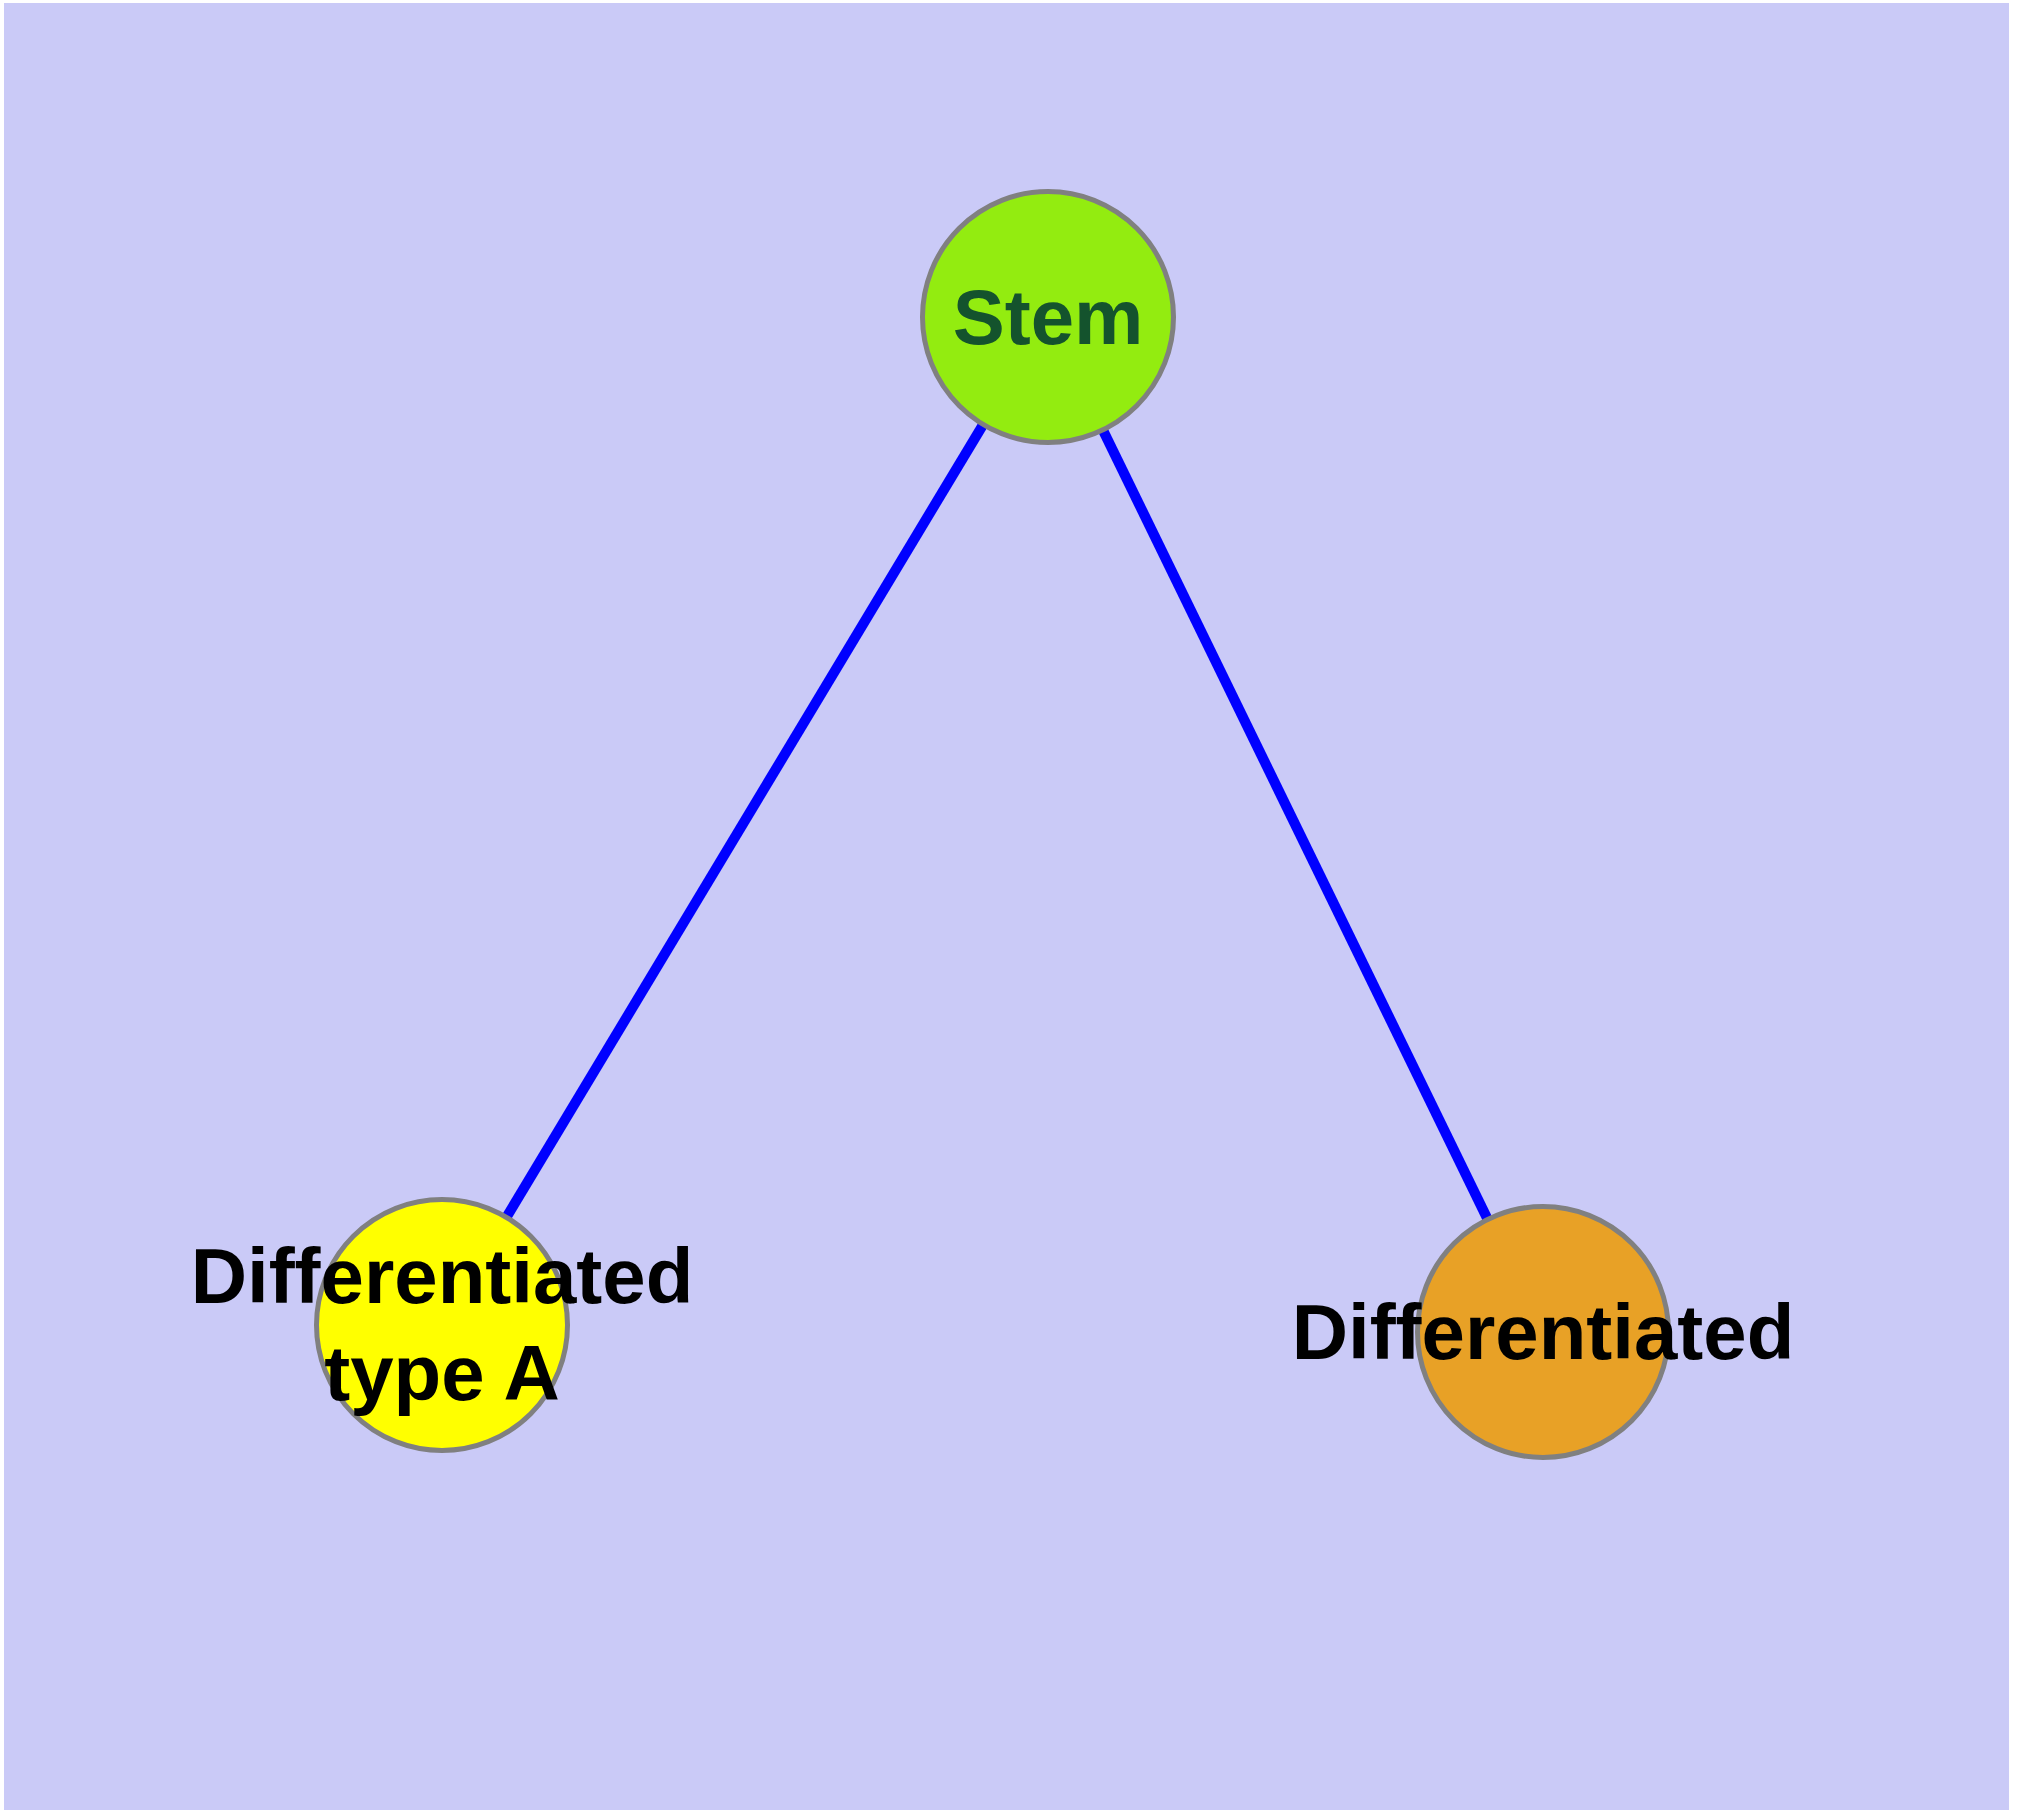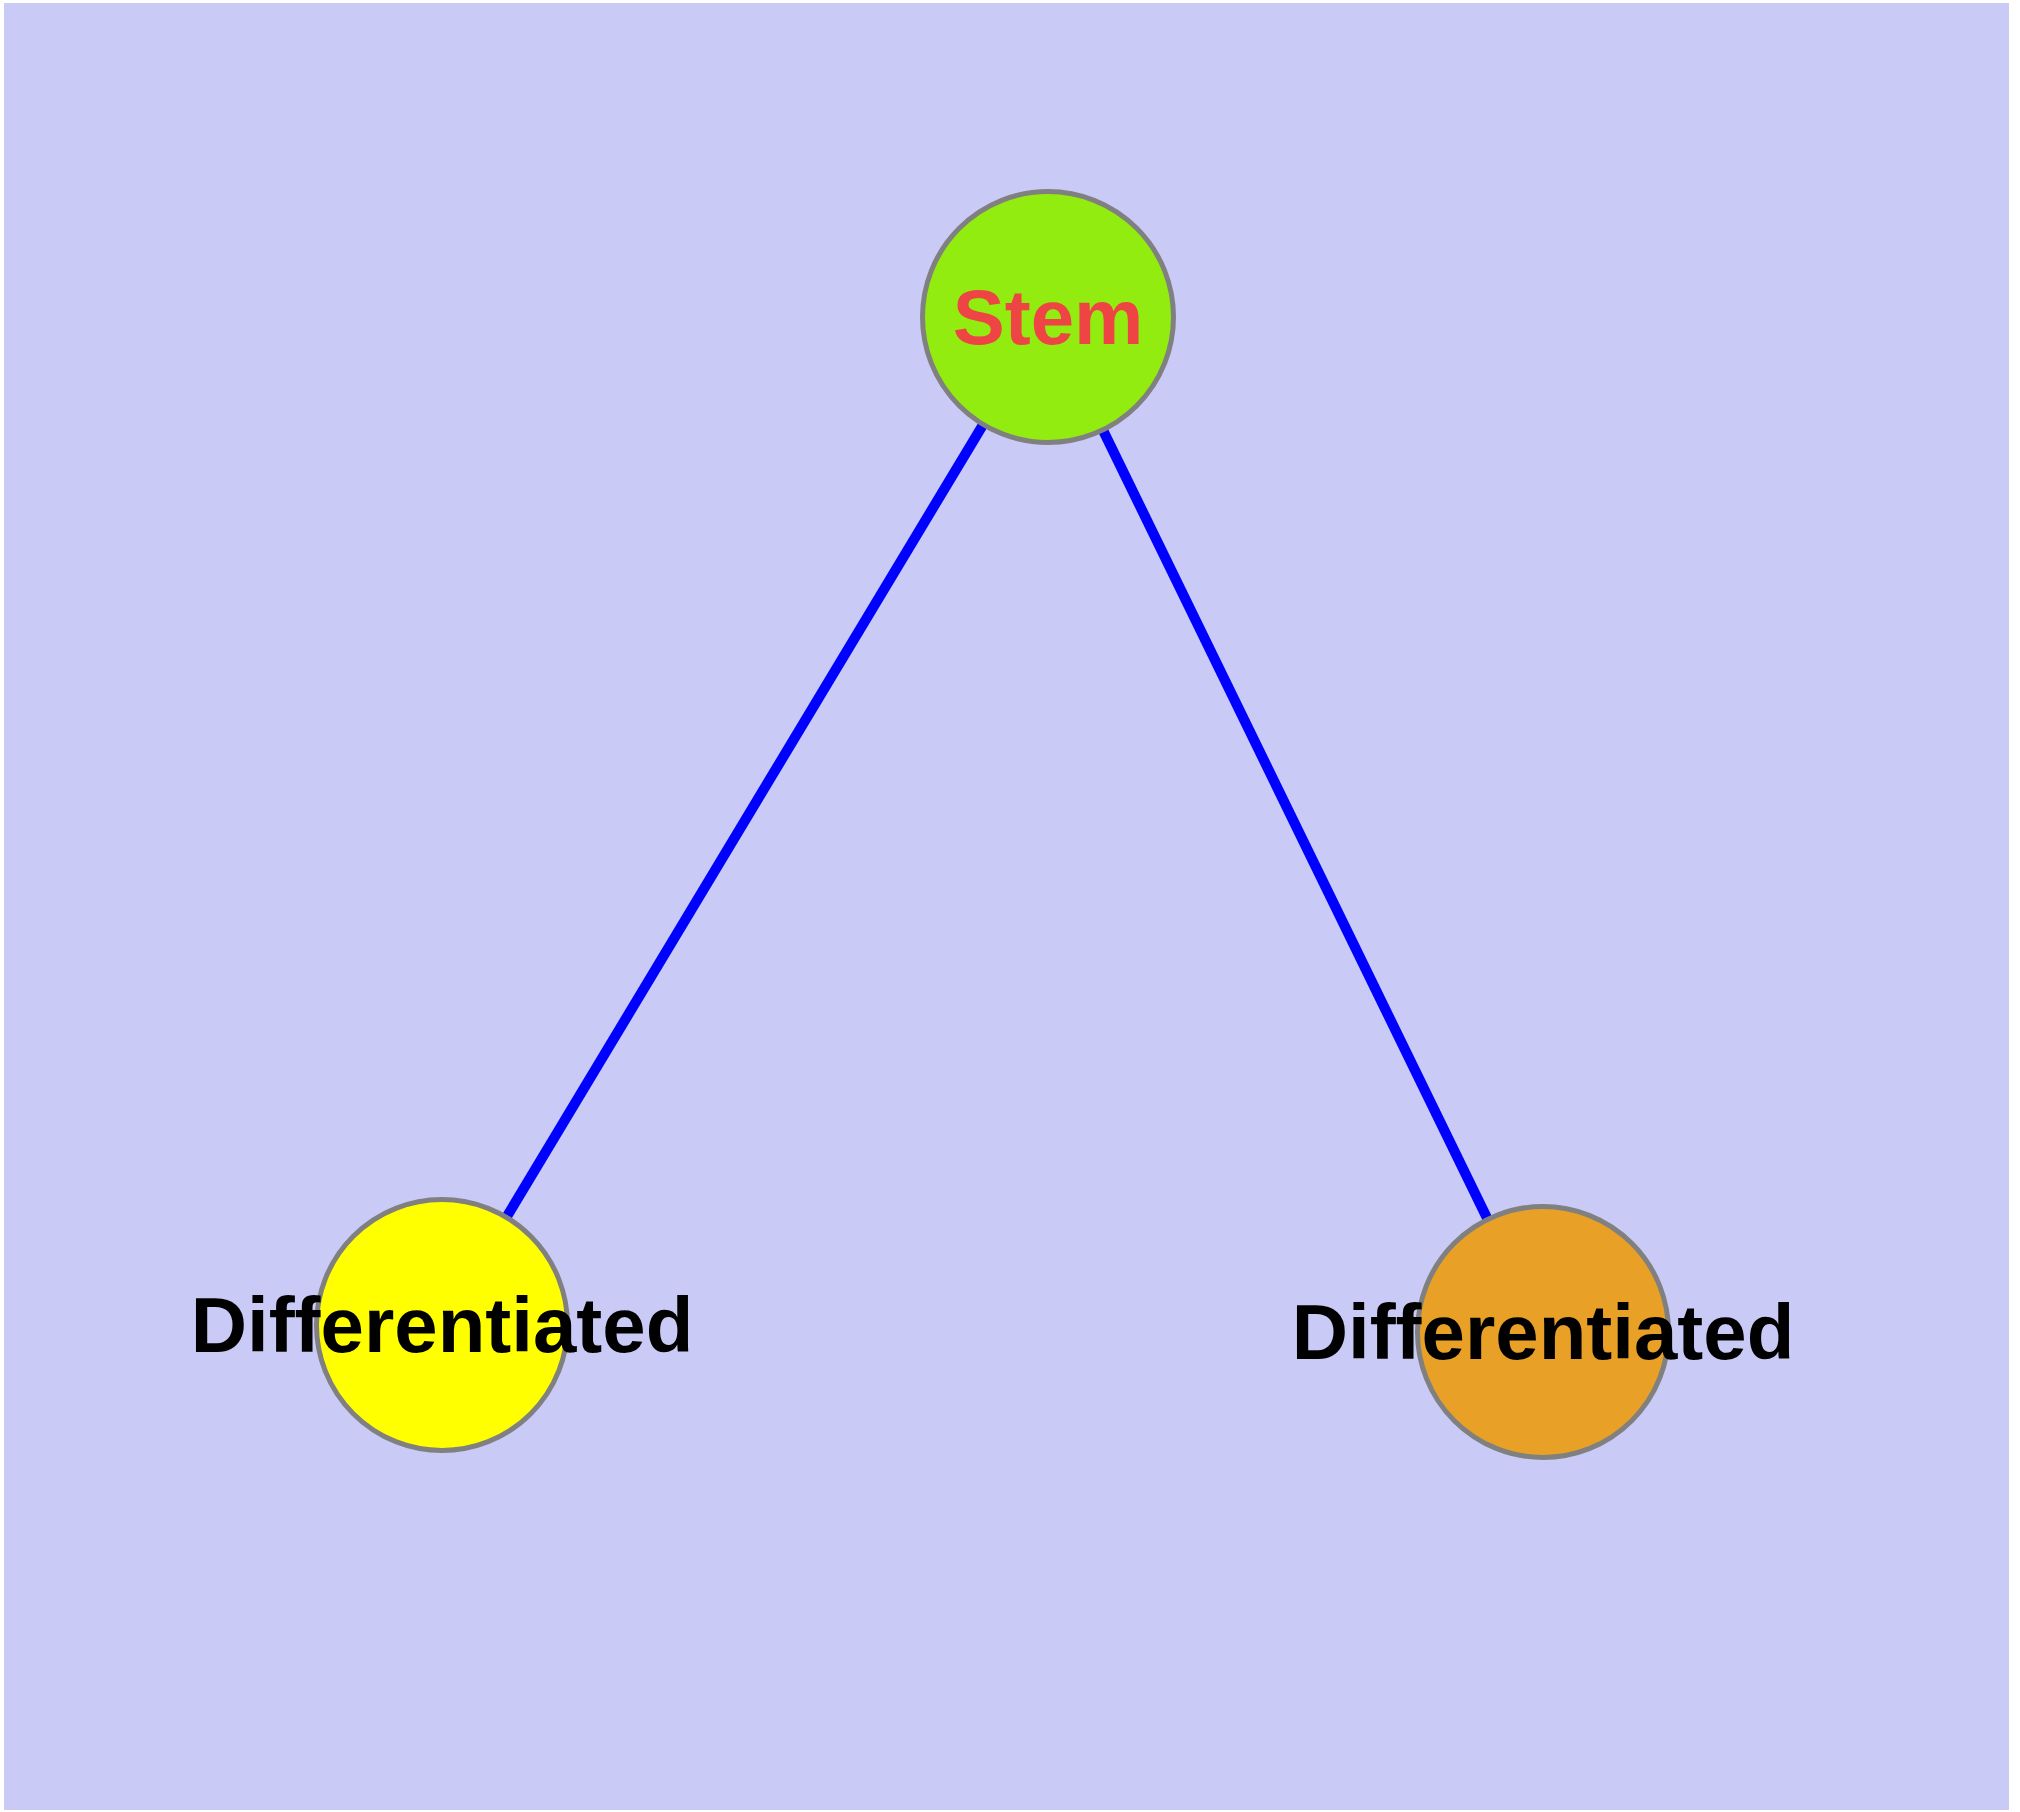--- a/index.html
+++ b/index.html
@@ -72,24 +72,25 @@
     <line class="edge" x1="1236" y1="374" x2="521" y2="1563" stroke="#0000FF"></line>
     <line class="edge" x1="1236" y1="374" x2="1820" y2="1572" stroke="#0000FF"></line>
   </svg>
 
   <div class="node node-stem" style="background-color: rgb(147, 236, 16); border-color: rgb(128, 128, 128);"></div>
 
   <div class="node node-diff-a" style="background-color: rgb(255, 255, 0); border-color: rgb(128, 128, 128);"></div>
 
   <div class="node node-diff-b" style="background-color: rgb(232, 161, 38); border-color: rgb(128, 128, 128);"></div>
 
-  <div class="node-label label-stem" style="color: #ef4444;">Stem</div>
+  <div class="node-label label-stem" style="color: #14532d;">Stem</div>
 
   <div class="node-label label-diff-a" style="color: rgb(0, 0, 0);">
     <div>Differentiated</div>
+    <div>type A</div>
   </div>
 
   <div class="node-label label-diff-b" style="color: rgb(0, 0, 0);">
     <div>Differentiated</div>
   </div>
 
 </div>
 
 
 </body></html>

